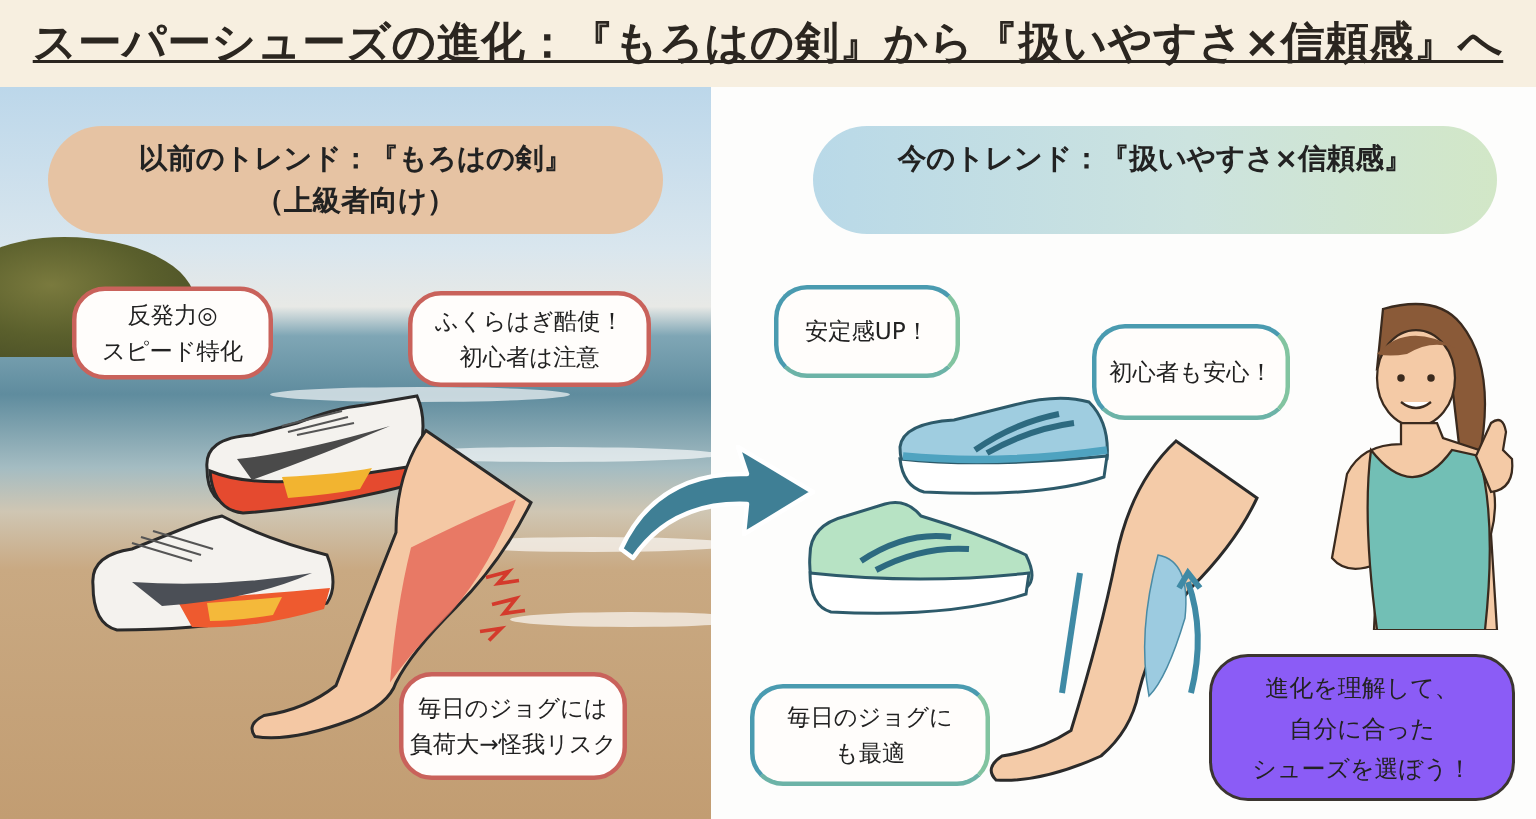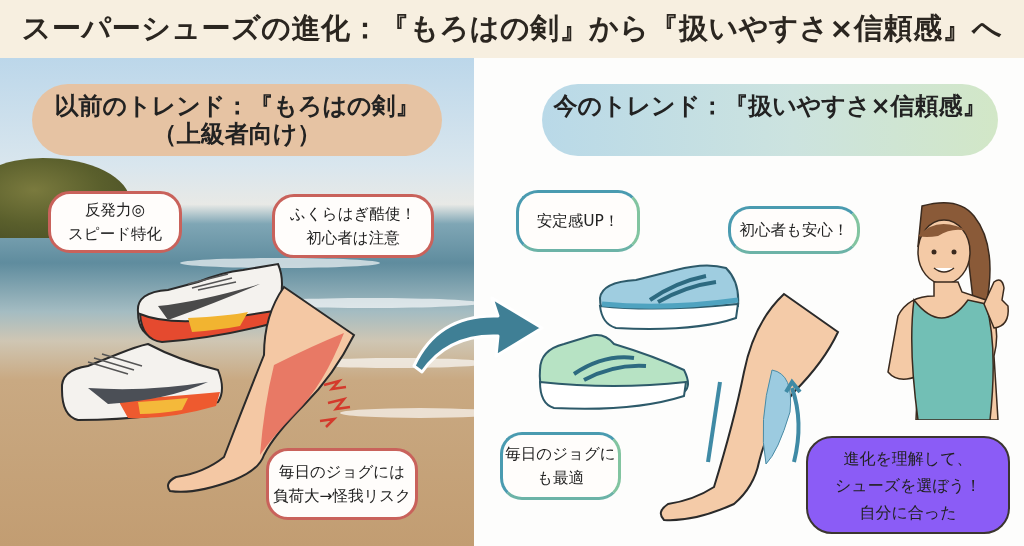--- a/index.html
+++ b/index.html
@@ -1,31 +1,31 @@
 <!DOCTYPE html>
 <html><head>
 <meta charset="utf-8">
 <style>
   * { box-sizing: border-box; margin: 0; padding: 0; }
   html, body { width: 1024px; height: 546px; overflow: hidden; background: #f7efe0; }
   body { font-family: "DejaVu Sans", "Liberation Sans", sans-serif; color: #2a2a2a; position: relative; }
 
   .header { position: absolute; left: 0; top: 0; width: 1024px; height: 58px; background: #f7efe0;
     display: flex; align-items: center; justify-content: center; }
-  .header h1 { font-size: 29px; font-weight: bold; color: #2b2620; letter-spacing: 0.5px; }
+  .header h1 { font-size: 29px; font-weight: bold; color: #2b2620; letter-spacing: 0.5px; text-decoration: underline; }
 
   .panel-left { position: absolute; left: 0; top: 58px; width: 474px; height: 488px; overflow: hidden;
     background: linear-gradient(180deg, #bcd7ea 0%, #d9e6ee 22%, #e8e9e6 30%, #7fa6b5 34%, #5f8c9e 42%, #a4bcc2 52%, #cfc6b3 58%, #c9a982 66%, #c29d72 100%); }
   .panel-right { position: absolute; left: 474px; top: 58px; width: 550px; height: 488px; background: #fdfdfc; }
 
   .hill { position: absolute; left: -30px; top: 100px; width: 160px; height: 80px; border-radius: 50% 60% 0 0;
     background: radial-gradient(ellipse at 40% 40%, #7a7a3e 0%, #5a5f2c 50%, #454a25 100%); }
   .wave { position: absolute; height: 10px; border-radius: 50%; background: rgba(255,255,255,0.65); }
 
-  .pill { position: absolute; border-radius: 40px; text-align: center; font-weight: bold; font-size: 24px; line-height: 28px; padding-top: 8px; color: #222; }
+  .pill { position: absolute; border-radius: 40px; text-align: center; font-weight: bold; font-size: 19px; line-height: 28px; padding-top: 8px; color: #222; }
   .pill-left { left: 32px; top: 84px; width: 410px; height: 72px; background: #e6c3a3; }
   .pill-right { left: 542px; top: 84px; width: 456px; height: 72px;
     background: linear-gradient(90deg, #b9d9e8 0%, #cce3df 55%, #d2e7c7 100%); }
 
   .bubble { position: absolute; background: #fffdfb; border-radius: 22px; text-align: center;
     font-weight: normal; font-size: 15.5px; line-height: 24px; color: #222; display: flex; flex-direction: column; justify-content: center; }
   .bubble.red { border: 3px solid #c9625b; }
   .bubble.teal { border: 3px solid #4a9bb0; border-right-color: #82c4a0; border-bottom-color: #6cb3a7; }
   .bubble.beige { border: 2.5px solid #3b3530; background: #8b5cf6; border-radius: 26px; font-size: 16px; line-height: 27px; }
   .tail { position: absolute; width: 0; height: 0; }
@@ -140,35 +140,35 @@
     <path d="M4 24 L2 0 L32 24 Z" fill="#fffdfb" stroke="#c9625b" stroke-width="3"></path>
   </svg>
 
 <div class="bubble teal" style="left:516px;top:190px;width:124px;height:62px;">
   <div>安定感UP！</div>
 </div>
 <svg class="tail" style="left:600px;top:249px;" width="40" height="30">
     <path d="M2 0 L34 26 L26 0 Z" fill="#fffdfb" stroke="#7fbf9e" stroke-width="3"></path>
   </svg>
 
-<div class="bubble teal" style="left:728px;top:206px;width:132px;height:48px;">
+<div class="bubble teal" style="left:728px;top:216px;width:132px;height:64px;">
   <div>初心者も安心！</div>
 </div>
 <svg class="tail" style="left:752px;top:267px;" width="40" height="30">
     <path d="M4 0 L8 26 L28 0 Z" fill="#fffdfb" stroke="#4a9bb0" stroke-width="3"></path>
   </svg>
 
-<div class="bubble teal" style="left:500px;top:432px;width:121px;height:68px;">
+<div class="bubble teal" style="left:500px;top:456px;width:160px;height:68px;">
   <div>毎日のジョグに</div>
   <div>も最適</div>
 </div>
 <svg class="tail" style="left:596px;top:420px;" width="40" height="28">
     <path d="M2 28 L34 2 L28 28 Z" fill="#fffdfb" stroke="#7fbf9e" stroke-width="3"></path>
   </svg>
 
 <div class="bubble beige" style="left:806px;top:436px;width:204px;height:98px;">
   <div>進化を理解して、</div>
+  <div>自分に合った</div>
   <div>シューズを選ぼう！</div>
-  <div>自分に合った</div>
 </div>
 <svg class="tail" style="left:938px;top:416px;" width="30" height="24">
     <path d="M2 24 L14 0 L24 24 Z" fill="#f5ebdc" stroke="#3b3530" stroke-width="2.5"></path>
   </svg>
 
 </body></html>

